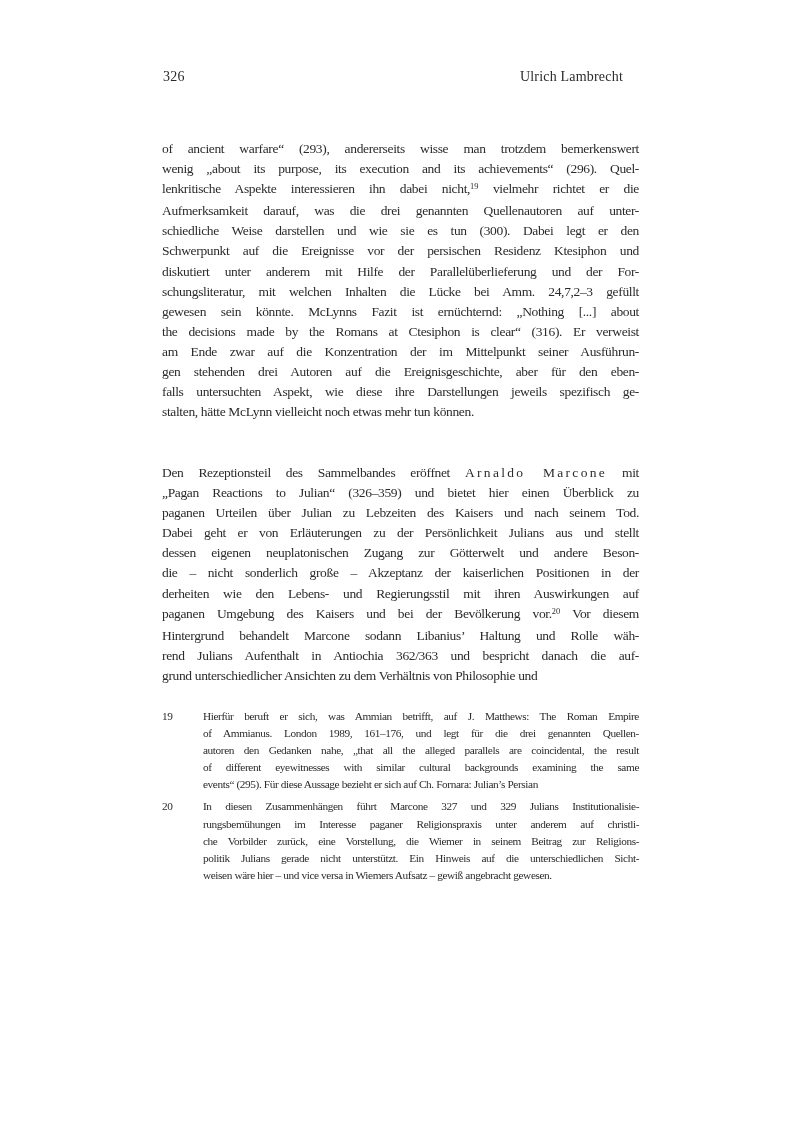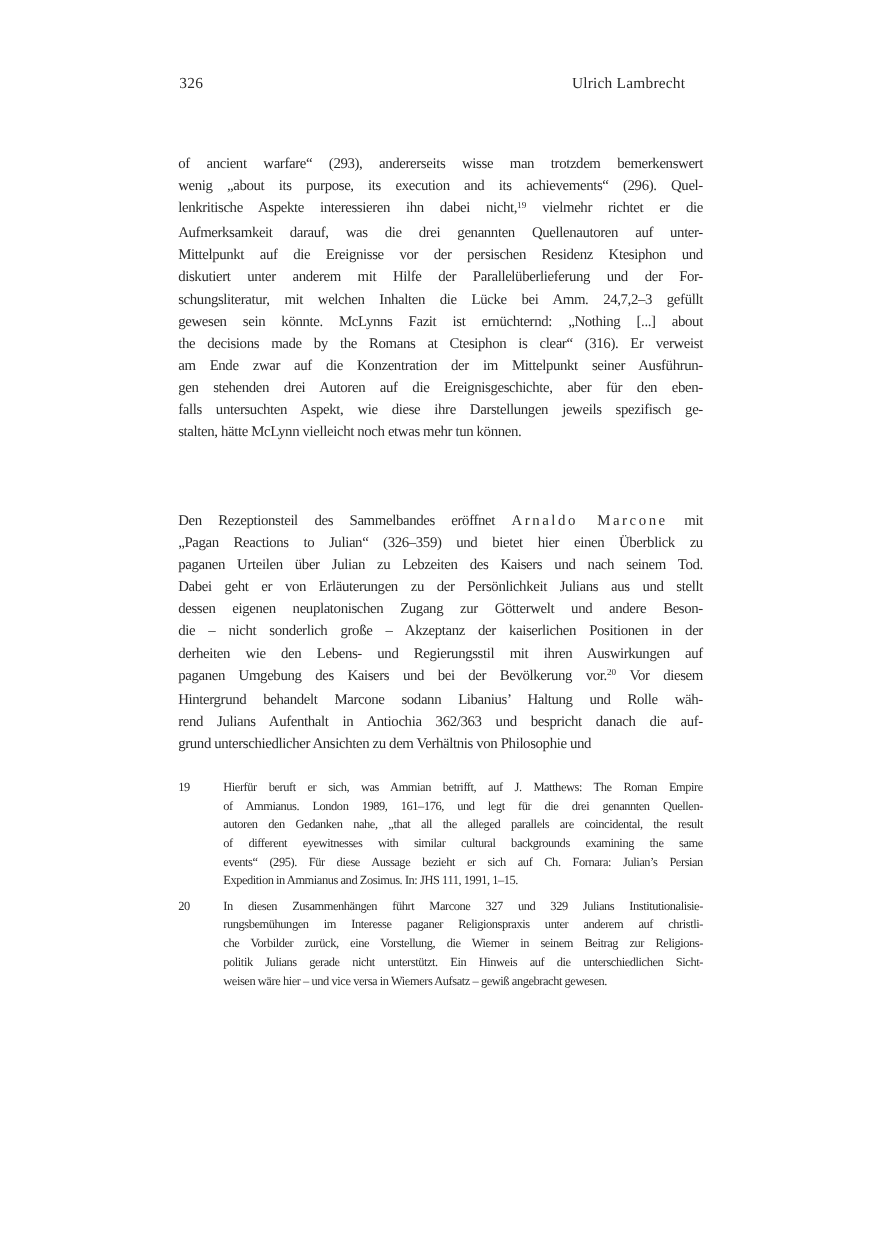--- a/index.html
+++ b/index.html
@@ -75,21 +75,22 @@
 
   <span class="pagenum">326</span>
 
   <div class="runhead">Ulrich Lambrecht</div>
 
   <div class="para" id="para1">
       <div class="tline"><span>of ancient warfare“ (293), andererseits wisse man trotzdem bemerkenswert</span></div>
       <div class="tline"><span>wenig „about its purpose, its execution and its achievements“ (296). Quel-</span></div>
       <div class="tline"><span>lenkritische Aspekte interessieren ihn dabei nicht,</span><span class="sup">19</span><span> vielmehr richtet er die</span></div>
       <div class="tline"><span>Aufmerksamkeit darauf, was die drei genannten Quellenautoren auf unter-</span></div>
-      <div class="tline"><span>Mittelpunkt auf die Ereignisse vor der persischen Residenz Ktesiphon und</span></div>
+      <div class="tline"><span>schiedliche Weise darstellen und wie sie es tun (300). Dabei legt er den</span></div>
+      <div class="tline"><span>Schwerpunkt auf die Ereignisse vor der persischen Residenz Ktesiphon und</span></div>
       <div class="tline"><span>diskutiert unter anderem mit Hilfe der Parallelüberlieferung und der For-</span></div>
       <div class="tline"><span>schungsliteratur, mit welchen Inhalten die Lücke bei Amm. 24,7,2–3 gefüllt</span></div>
       <div class="tline"><span>gewesen sein könnte. McLynns Fazit ist ernüchternd: „Nothing [...] about</span></div>
       <div class="tline"><span>the decisions made by the Romans at Ctesiphon is clear“ (316). Er verweist</span></div>
       <div class="tline"><span>am Ende zwar auf die Konzentration der im Mittelpunkt seiner Ausführun-</span></div>
       <div class="tline"><span>gen stehenden drei Autoren auf die Ereignisgeschichte, aber für den eben-</span></div>
       <div class="tline"><span>falls untersuchten Aspekt, wie diese ihre Darstellungen jeweils spezifisch ge-</span></div>
       <div class="tline"><span>stalten, hätte McLynn vielleicht noch etwas mehr tun können.</span></div>
     </div>
 
@@ -109,21 +110,20 @@
 
   <div id="footnotes">
     <div class="footnote">
       <div class="fn-num">19</div>
       <div class="fn-lines">
           <div class="tline"><span>Hierfür beruft er sich, was Ammian betrifft, auf J. Matthews: The Roman Empire</span></div>
           <div class="tline"><span>of Ammianus. London 1989, 161–176, und legt für die drei genannten Quellen-</span></div>
           <div class="tline"><span>autoren den Gedanken nahe, „that all the alleged parallels are coincidental, the result</span></div>
           <div class="tline"><span>of different eyewitnesses with similar cultural backgrounds examining the same</span></div>
           <div class="tline"><span>events“ (295). Für diese Aussage bezieht er sich auf Ch. Fornara: Julian’s Persian</span></div>
-          <div class="tline"><span>Expedition in Ammianus and Zosimus. In: JHS 111, 1991, 1–15.</span></div>
         </div>
     </div>
     <div class="footnote">
       <div class="fn-num">20</div>
       <div class="fn-lines">
           <div class="tline"><span>In diesen Zusammenhängen führt Marcone 327 und 329 Julians Institutionalisie-</span></div>
           <div class="tline"><span>rungsbemühungen im Interesse paganer Religionspraxis unter anderem auf christli-</span></div>
           <div class="tline"><span>che Vorbilder zurück, eine Vorstellung, die Wiemer in seinem Beitrag zur Religions-</span></div>
           <div class="tline"><span>politik Julians gerade nicht unterstützt. Ein Hinweis auf die unterschiedlichen Sicht-</span></div>
           <div class="tline"><span>weisen wäre hier – und vice versa in Wiemers Aufsatz – gewiß angebracht gewesen.</span></div>

